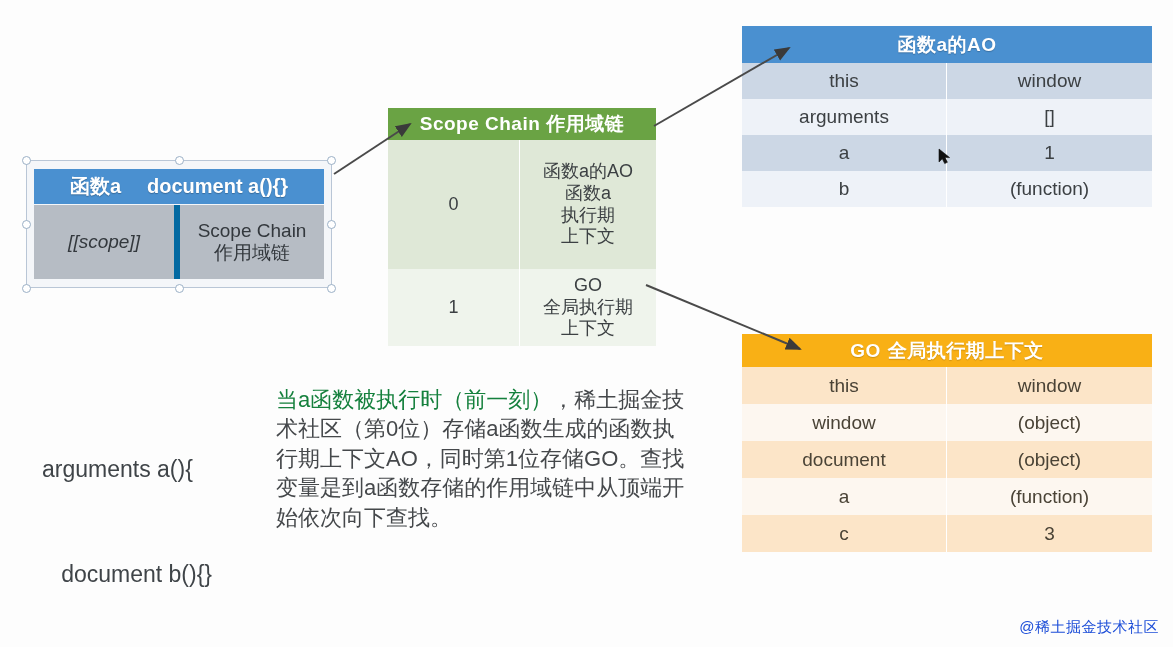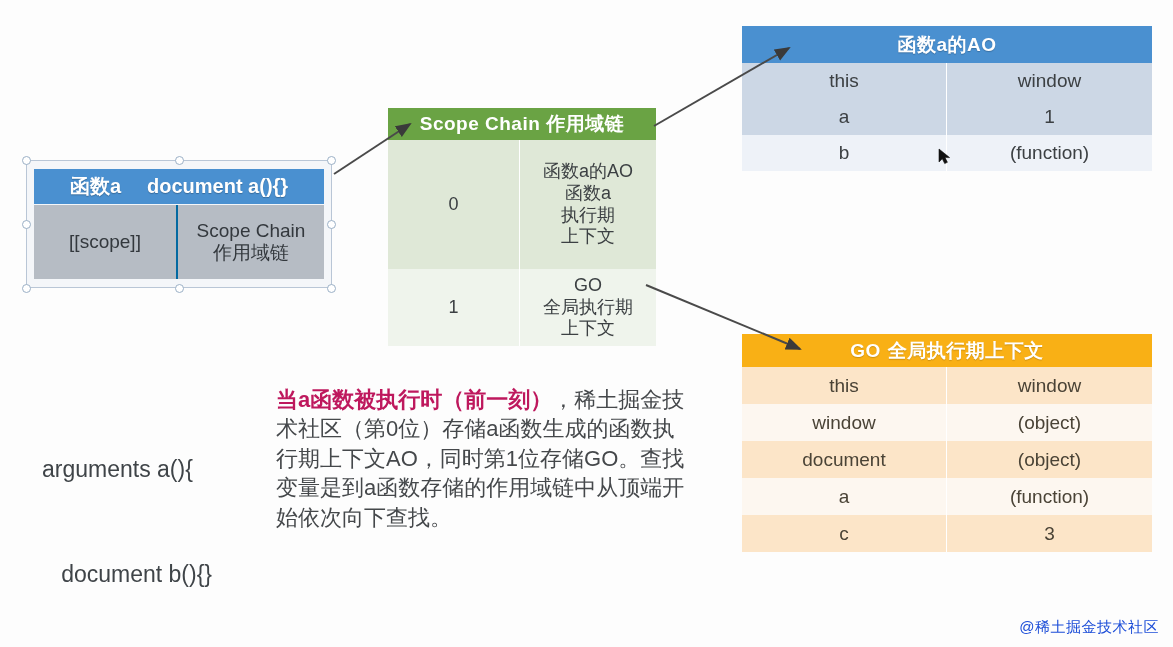--- a/index.html
+++ b/index.html
@@ -80,21 +80,21 @@
   }
   #fn-body .cell {
     display: flex;
     align-items: center;
     justify-content: center;
     text-align: center;
     color: #33383d;
     font-size: 19px;
     line-height: 1.15;
   }
-  #fn-cell-scope { width: 143px; border-right: 2px solid #0369a1; }
+  #fn-cell-scope { width: 143px; border-right: 6px solid #0369a1; font-style: italic; }
   #fn-cell-chain { width: 147px; flex-direction: column; }
 
   .handle {
     position: absolute;
     width: 9px; height: 9px;
     border-radius: 50%;
     background: #ffffff;
     border: 1px solid #9bb0c6;
     box-sizing: border-box;
   }
@@ -210,22 +210,22 @@
   
   #desc {
     left: 276px;
     top: 385px;
     width: 412px;
     font-size: 22px;
     line-height: 1.34;
     color: #45484b;
   }
   #desc .hl {
-    color: #be185d;
-    font-weight: bold;
+    color: #15803d;
+    font-weight: normal;
     text-align: center;
   }
 
   
   #arrows {
     position: absolute;
     left: 0; top: 0;
     width: 1173px; height: 647px;
     pointer-events: none;
   }
@@ -295,20 +295,24 @@
     </div>
   </div>
 
   <div class="box" id="ao-table">
     <div class="hdr" id="ao-hdr">
       <span>函数a的AO</span>
     </div>
     <div class="ao-row odd">
       <div class="c k">this</div>
       <div class="c v">window</div>
+    </div>
+    <div class="ao-row even">
+      <div class="c k">arguments</div>
+      <div class="c v">[]</div>
     </div>
     <div class="ao-row odd">
       <div class="c k">a</div>
       <div class="c v">1</div>
     </div>
     <div class="ao-row even">
       <div class="c k">b</div>
       <div class="c v">(function)</div>
     </div>
   </div>

